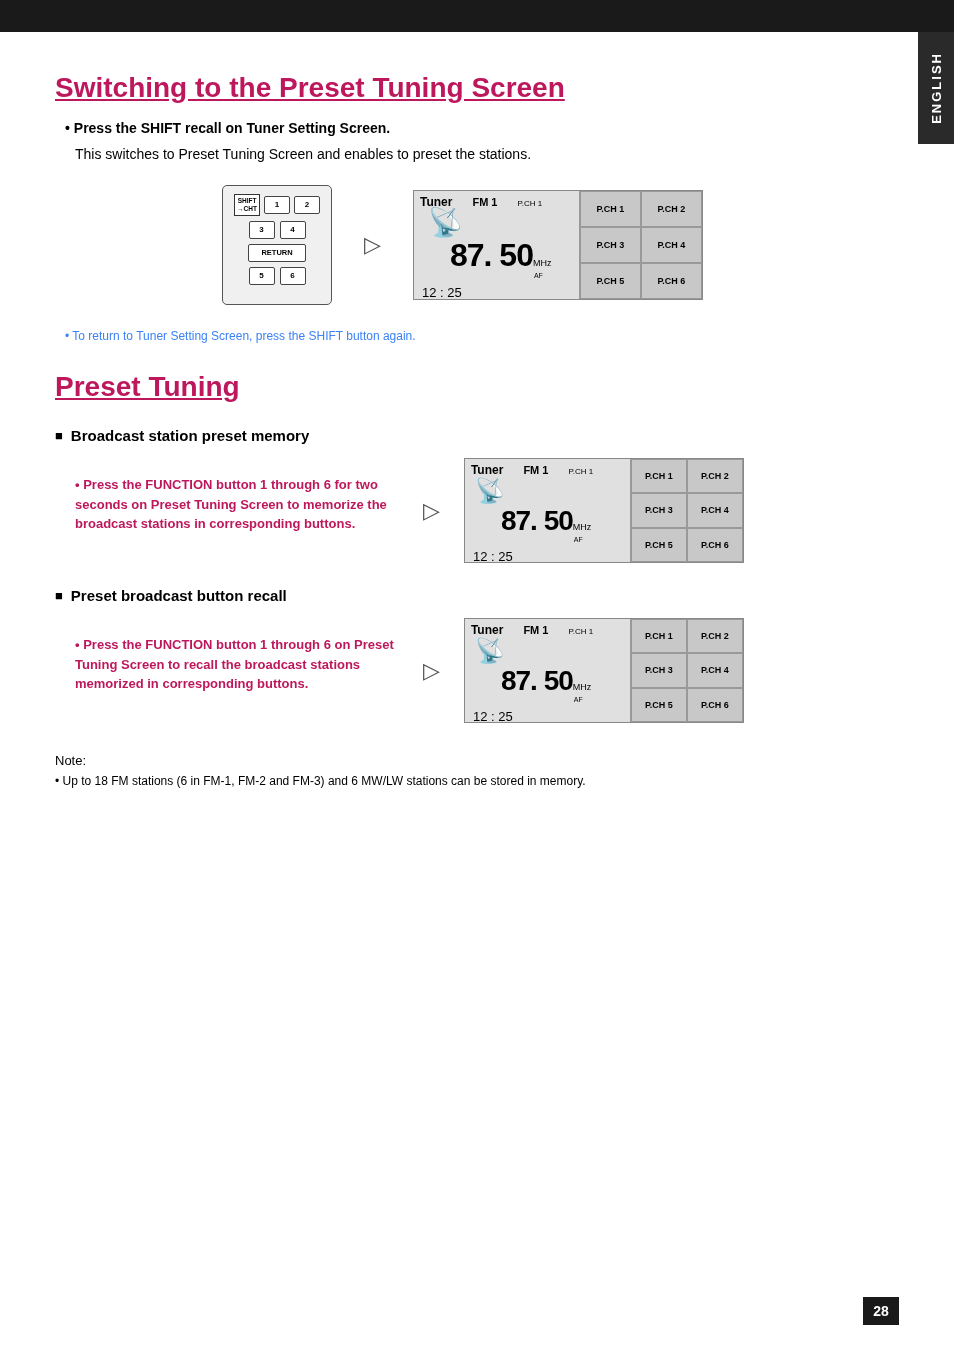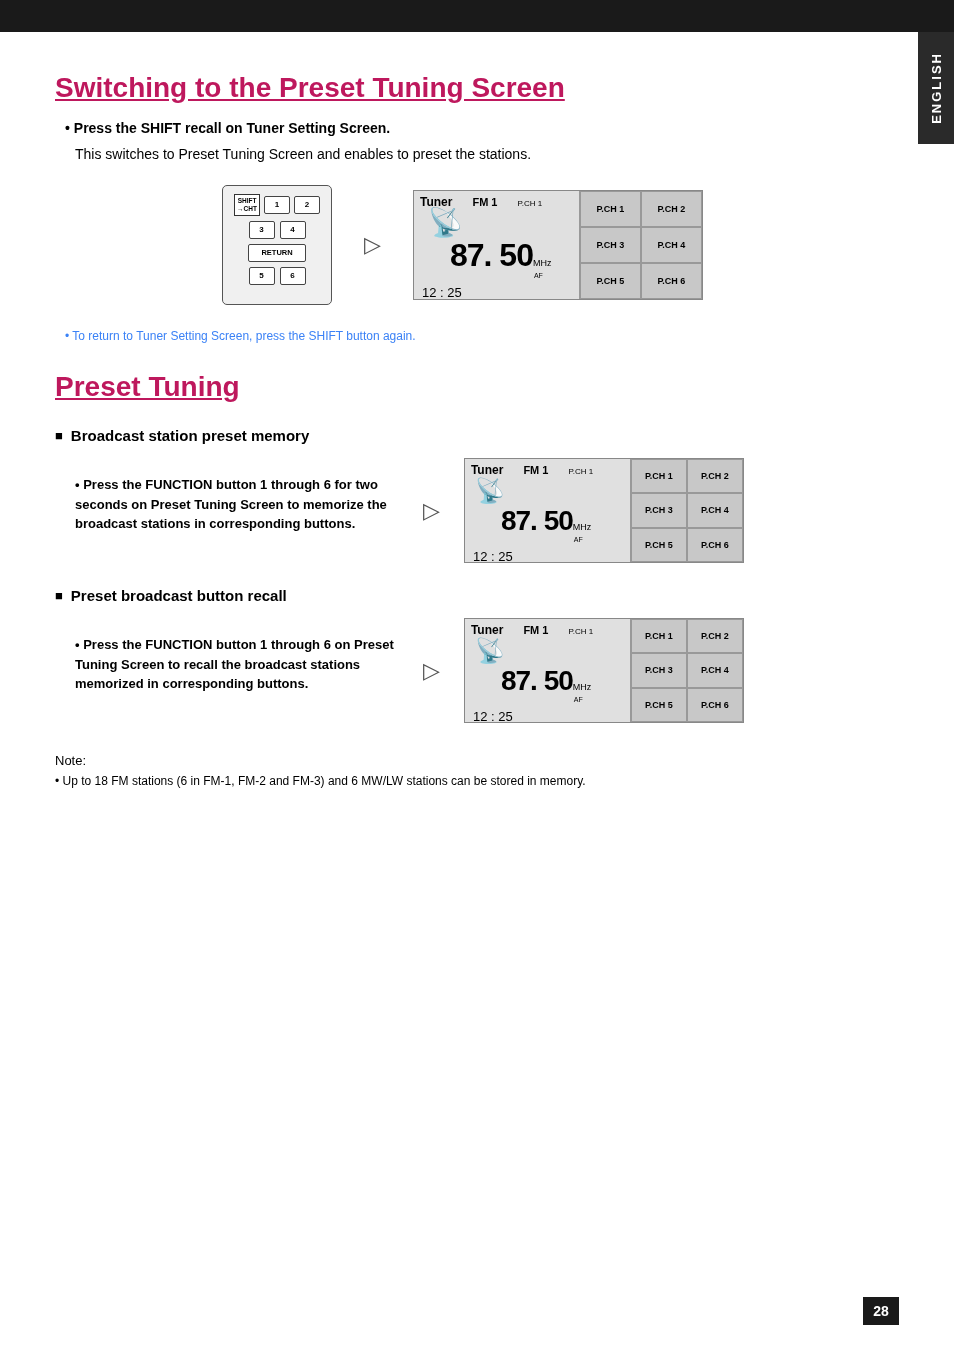--- a/index.html
+++ b/index.html
@@ -207,21 +207,21 @@
     }
 
     .bold-bullet-block {
       margin-left: 20px;
       margin-bottom: 12px;
     }
 
     .bold-bullet-block .bullet-line {
       font-size: 13px;
       font-weight: bold;
-      color: #000000;
+      color: #be185d;
       line-height: 1.5;
     }
 
     .bold-bullet-block .bullet-line::before {
       content: "• ";
     }
 
     .to-return-line {
       font-size: 12px;
       font-weight: normal;

